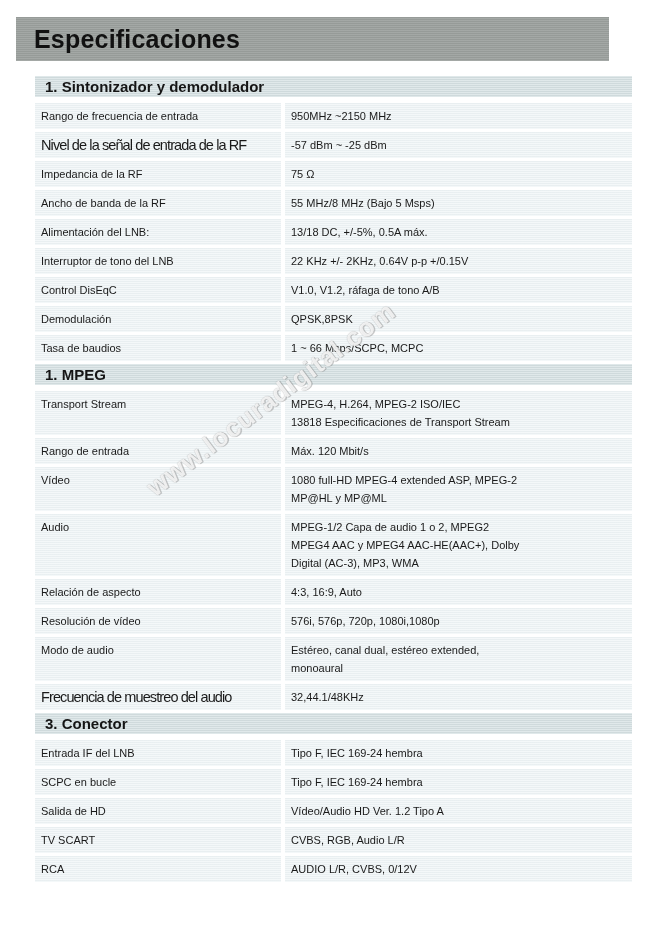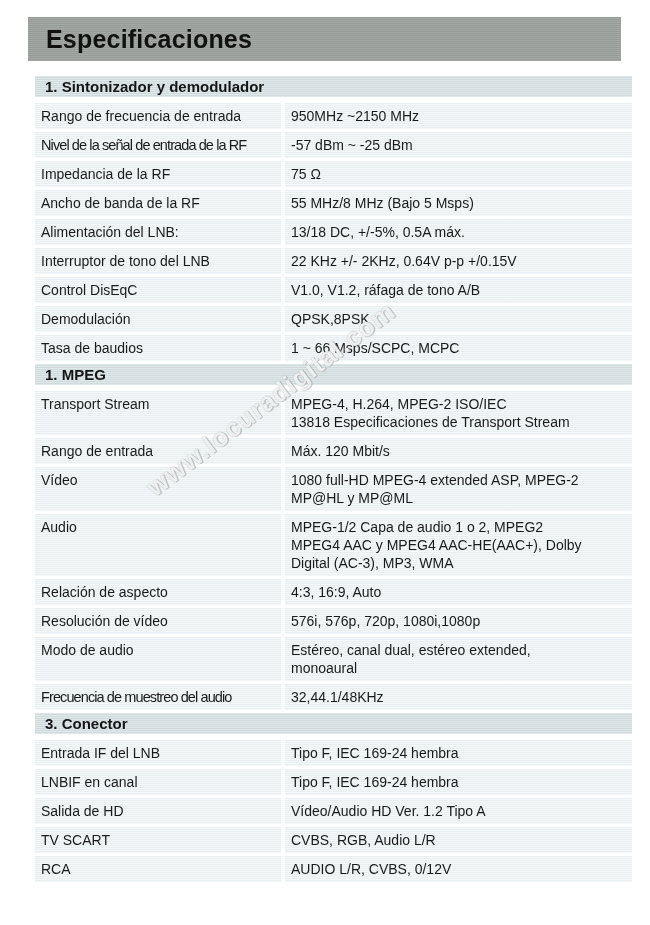--- a/index.html
+++ b/index.html
@@ -1,40 +1,40 @@
 <!DOCTYPE html>
 <html><head>
   <meta charset="utf-8">
   <style>
     html, body { margin: 0; padding: 0; }
     body {
       width: 650px; height: 925px; background: #ffffff; position: relative; overflow: hidden;
       font-family: "Liberation Sans", "DejaVu Sans", sans-serif; color: #1a1a1a;
     }
     .title-bar {
-      position: absolute; left: 28px; top: 17px; width: 593px; height: 44px;
+      position: absolute; left: 16px; top: 17px; width: 593px; height: 44px;
       background: #9ea3a0;
       background-image: repeating-linear-gradient(0deg, rgba(255,255,255,0.06) 0 1px, rgba(0,0,0,0.05) 1px 2px);
       box-sizing: border-box; padding-left: 18px;
     }
     .title-bar h1 {
       margin: 0; font-size: 25px; font-weight: bold; line-height: 44px; color: #111;
       letter-spacing: 0.2px;
     }
     .spec { position: absolute; left: 35px; top: 76px; width: 597px; }
     .section-header {
       height: 21px; margin-bottom: 6px; background: #d6e1e3;
       background-image: repeating-linear-gradient(0deg, rgba(255,255,255,0.25) 0 1px, rgba(0,0,0,0.03) 1px 2px);
       font-size: 15px; font-weight: bold; line-height: 21px; padding-left: 10px; color: #151515;
     }
     .row { display: flex; margin-bottom: 3px; }
     .cell-label, .cell-value {
       background: #edf3f5;
       background-image: repeating-linear-gradient(0deg, rgba(255,255,255,0.4) 0 1px, rgba(0,0,0,0.015) 1px 2px);
-      font-size: 14px; line-height: 18px; padding: 4px 0 4px 6px; box-sizing: border-box;
+      font-size: 11px; line-height: 18px; padding: 4px 0 4px 6px; box-sizing: border-box;
     }
     .cell-label { width: 246px; margin-right: 4px; }
     .cell-value { flex: 1; white-space: pre-line; }
     .cell-label.condensed { letter-spacing: -0.9px; font-size: 14.5px; }
     .watermark {
       position: absolute; left: 150px; top: 475px; transform: rotate(-37deg); transform-origin: left center;
       font-size: 26px; font-weight: bold; color: rgba(255,255,255,0.85);
       text-shadow: 0 0 1px rgba(90,90,90,0.55), 1px 1px 0 rgba(120,120,120,0.35);
       letter-spacing: 1px; pointer-events: none; white-space: nowrap;
     }
@@ -124,21 +124,21 @@
       <div class="cell-label condensed">Frecuencia de muestreo del audio</div>
       <div class="cell-value">32,44.1/48KHz</div>
     </div>
 
   <div class="section-header">3. Conector</div>
   <div class="row">
       <div class="cell-label">Entrada IF del LNB</div>
       <div class="cell-value">Tipo F, IEC 169-24 hembra</div>
     </div>
   <div class="row">
-      <div class="cell-label">LNBIF en canal</div>
+      <div class="cell-label">SCPC en bucle</div>
       <div class="cell-value">Tipo F, IEC 169-24 hembra</div>
     </div>
   <div class="row">
       <div class="cell-label">Salida de HD</div>
       <div class="cell-value">Vídeo/Audio HD Ver. 1.2 Tipo A</div>
     </div>
   <div class="row">
       <div class="cell-label">TV SCART</div>
       <div class="cell-value">CVBS, RGB, Audio L/R</div>
     </div>

